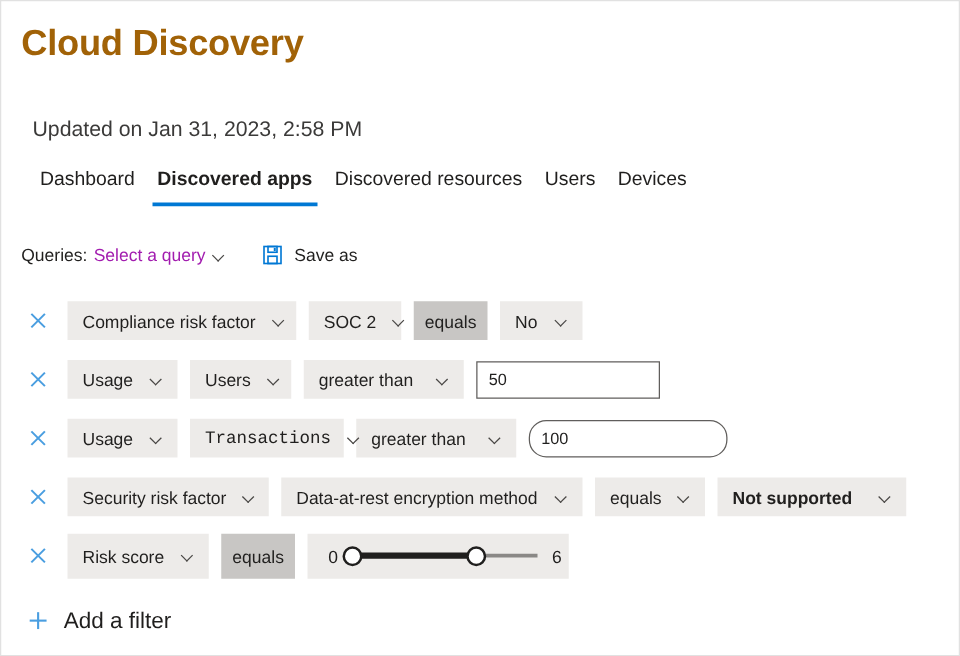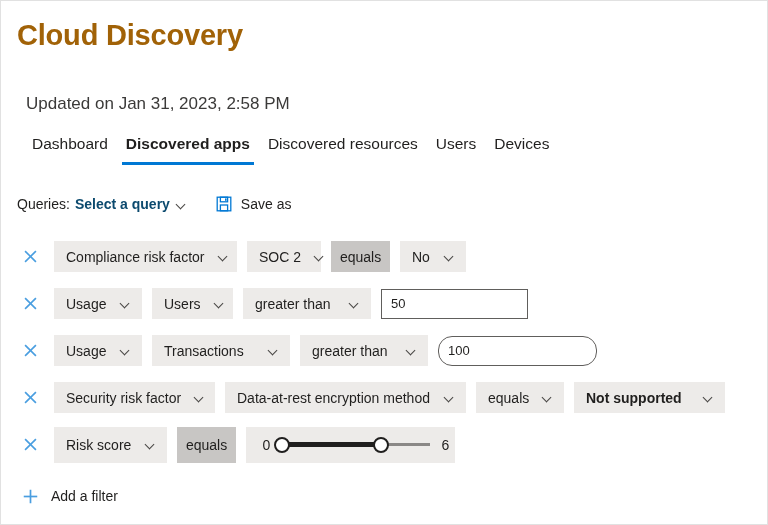--- a/index.html
+++ b/index.html
@@ -90,22 +90,22 @@
   }
   .queries-select {
     display: flex;
     align-items: center;
     margin-left: 5px;
     cursor: pointer;
     white-space: nowrap;
   }
   .queries-select .qs-text {
     font-size: 14px;
-    font-weight: bold;
-    color: #0c4a6e;
+    font-weight: normal;
+    color: #a21caf;
   }
   .chev {
     display: inline-block;
     margin-left: 7px;
     width: 9px;
     height: 9px;
     position: relative;
     flex: none;
   }
   .chev::before {
@@ -259,21 +259,21 @@
     cursor: pointer;
     height: 24px;
   }
   .plus-icon {
     width: 15px;
     height: 15px;
     display: block;
     flex: none;
   }
   .add-filter-label {
-    font-size: 14px;
+    font-size: 18px;
     color: #201f1e;
     margin-left: 13px;
     white-space: nowrap;
   }
 </style>
 </head>
 <body>
 
 <div class="page">
 
@@ -354,21 +354,21 @@
         <div class="remove-btn">
           <svg class="x-icon" viewBox="0 0 12 12">
             <line x1="1" y1="1" x2="11" y2="11" stroke="#4a9ee0" stroke-width="1.5"></line>
             <line x1="11" y1="1" x2="1" y2="11" stroke="#4a9ee0" stroke-width="1.5"></line>
           </svg>
         </div>
         <div class="pill" style="width: 88px;">
           <span class="pill-text">Usage</span>
           <span class="chev"></span>
         </div>
-        <div class="pill" style="width: 138px;">
+        <div class="pill" style="width: 123px; font-family: Liberation Mono, monospace;">
           <span class="pill-text">Transactions</span>
           <span class="chev"></span>
         </div>
         <div class="pill" style="width: 128px;">
           <span class="pill-text">greater than</span>
           <span class="chev"></span>
         </div>
         <input class="text-input" type="text" value="100" style="width: 159px; border-radius: 14px;">
       </div>
       <div class="filter-row">

